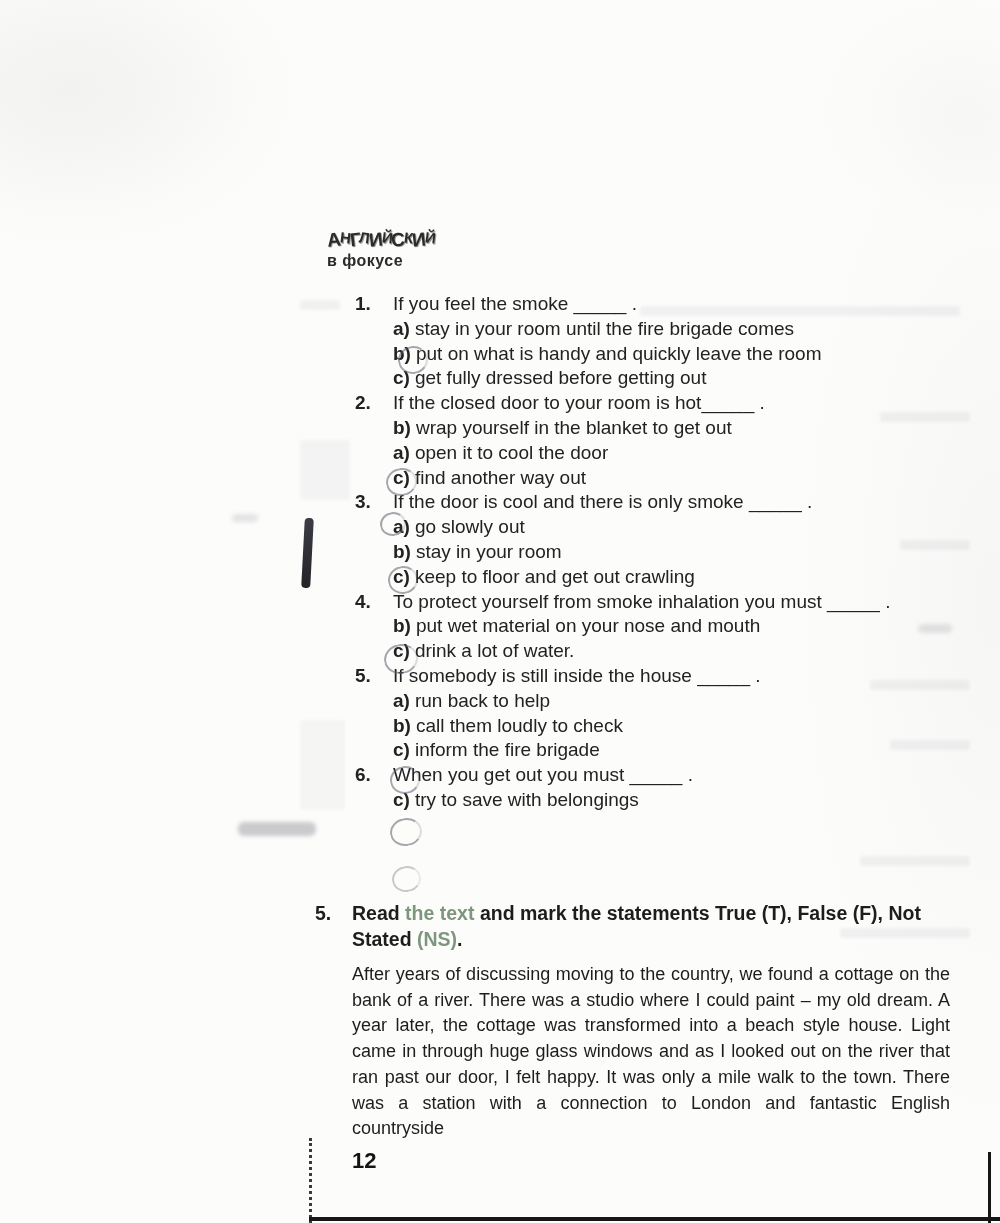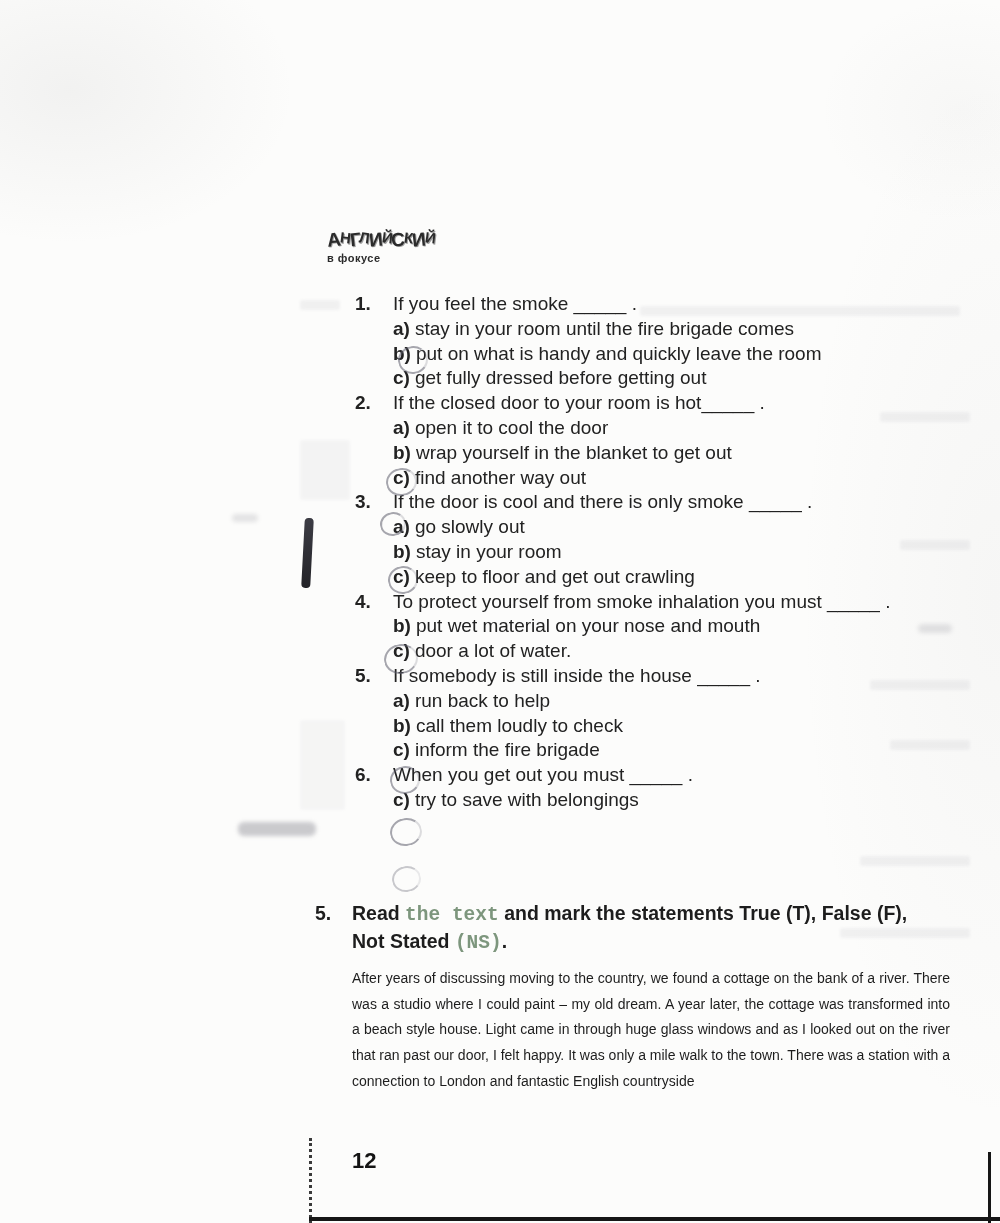--- a/index.html
+++ b/index.html
@@ -21,42 +21,42 @@
   .logo{position:absolute;left:327px;top:228px;}
   .logo-title span{
     display:inline-block;
     font-weight:bold;
     color:#2b2b2b;
     text-shadow:1px 1px 0 rgba(120,120,120,0.7);
     margin-right:-1px;
   }
   .logo-title span:nth-child(odd){font-size:19px;transform:rotate(-6deg) translateY(1px);}
   .logo-title span:nth-child(even){font-size:15px;transform:rotate(7deg) translateY(-2px);}
-  .logo-subtitle{font-size:11px;font-weight:bold;color:#2b2b2b;margin-top:2px;letter-spacing:0.5px;}
+  .logo-subtitle{font-size:16px;font-weight:bold;color:#2b2b2b;margin-top:2px;letter-spacing:0.5px;}
 
   
   .quiz{
     position:absolute;left:355px;top:292px;width:605px;
     font-size:19px;line-height:24.8px;color:#222;
   }
   .q-line{display:flex;}
   .q-num{width:38px;font-weight:bold;flex:0 0 38px;}
   .q-text{}
   .opt{padding-left:38px;}
   .opt-label{font-weight:bold;margin-right:5px;}
 
   
   .task5{position:absolute;left:315px;top:901px;width:640px;}
   .task5-row{display:flex;font-weight:bold;font-size:19.5px;line-height:25.5px;color:#1d1d1d;}
   .task5-num{width:37px;flex:0 0 37px;}
   .task5-heading{width:585px;}
-  .accent{color:#7d967d;font-family:Liberation Mono, monospace;}
+  .accent{color:#7d967d;}
   .passage{
     margin:10px 0 0 37px;width:598px;
-    font-size:14px;line-height:25.7px;
+    font-size:18px;line-height:25.7px;
     text-align:justify;color:#1d1d1d;
   }
 
   
   .dotted-line{
     position:absolute;left:309px;top:1138px;height:85px;width:0;
     border-left:3px dotted #3a3a3a;
   }
   .page-number{position:absolute;left:352px;top:1148px;font-weight:bold;font-size:22px;color:#141414;}
   .bottom-rule{position:absolute;left:309px;top:1217px;width:691px;height:4px;background:#161616;}
@@ -102,42 +102,42 @@
       <div class="opt"><span class="opt-label">a)</span><span>stay in your room until the fire brigade comes</span></div>
       <div class="opt"><span class="opt-label">b)</span><span>put on what is handy and quickly leave the room</span></div>
       <div class="opt"><span class="opt-label">c)</span><span>get fully dressed before getting out</span></div>
     </div>
 
     <div class="question">
       <div class="q-line">
         <span class="q-num">2.</span>
         <span class="q-text">If the closed door to your room is hot_____ .</span>
       </div>
+      <div class="opt"><span class="opt-label">b)</span><span>wrap yourself in the blanket to get out</span></div>
       <div class="opt"><span class="opt-label">a)</span><span>open it to cool the door</span></div>
-      <div class="opt"><span class="opt-label">b)</span><span>wrap yourself in the blanket to get out</span></div>
       <div class="opt"><span class="opt-label">c)</span><span>find another way out</span></div>
     </div>
 
     <div class="question">
       <div class="q-line">
         <span class="q-num">3.</span>
         <span class="q-text">If the door is cool and there is only smoke _____ .</span>
       </div>
       <div class="opt"><span class="opt-label">a)</span><span>go slowly out</span></div>
       <div class="opt"><span class="opt-label">b)</span><span>stay in your room</span></div>
       <div class="opt"><span class="opt-label">c)</span><span>keep to floor and get out crawling</span></div>
     </div>
 
     <div class="question">
       <div class="q-line">
         <span class="q-num">4.</span>
         <span class="q-text">To protect yourself from smoke inhalation you must _____ .</span>
       </div>
       <div class="opt"><span class="opt-label">b)</span><span>put wet material on your nose and mouth</span></div>
-      <div class="opt"><span class="opt-label">c)</span><span>door a lot of water.</span></div>
+      <div class="opt"><span class="opt-label">c)</span><span>drink a lot of water.</span></div>
     </div>
 
     <div class="question">
       <div class="q-line">
         <span class="q-num">5.</span>
         <span class="q-text">If somebody is still inside the house _____ .</span>
       </div>
       <div class="opt"><span class="opt-label">a)</span><span>run back to help</span></div>
       <div class="opt"><span class="opt-label">b)</span><span>call them loudly to check</span></div>
       <div class="opt"><span class="opt-label">c)</span><span>inform the fire brigade</span></div>

